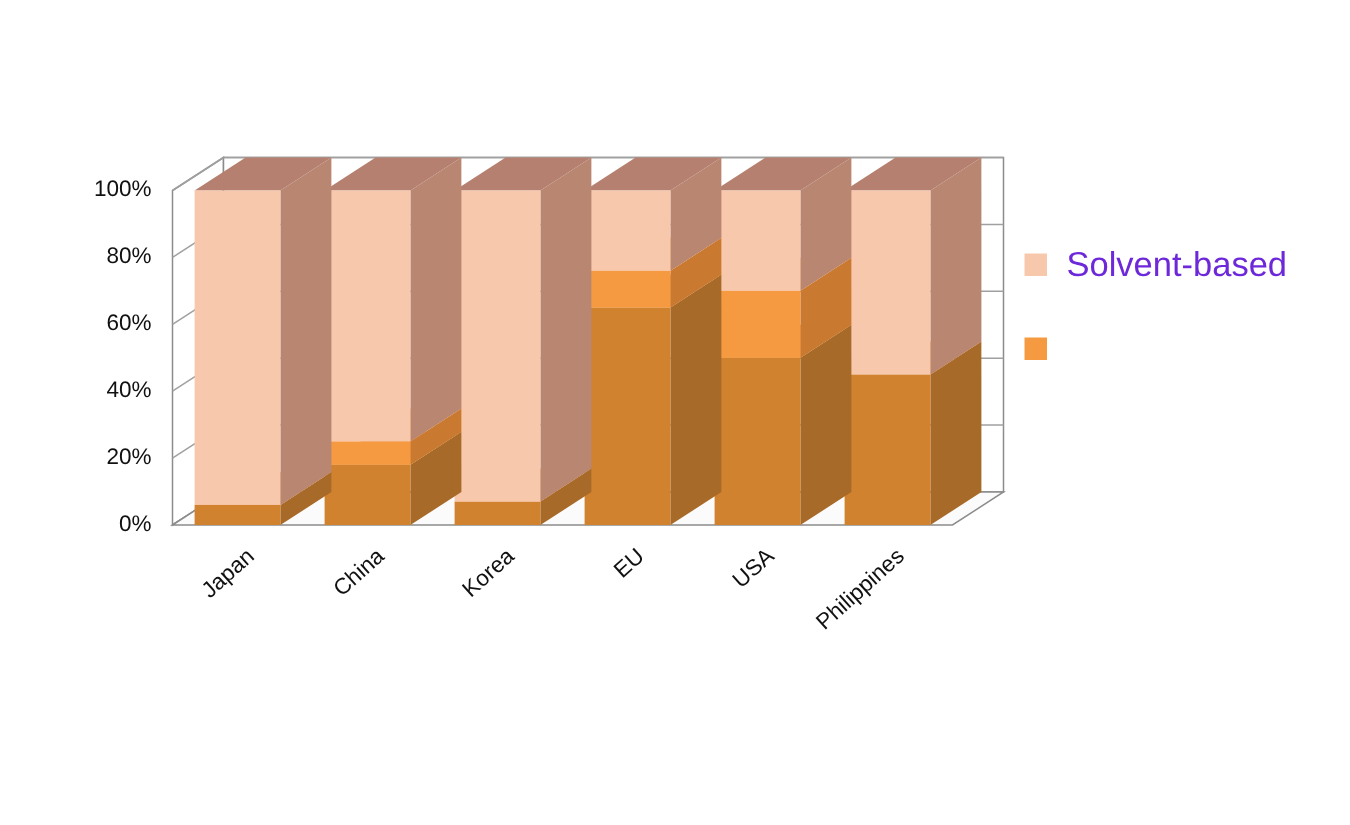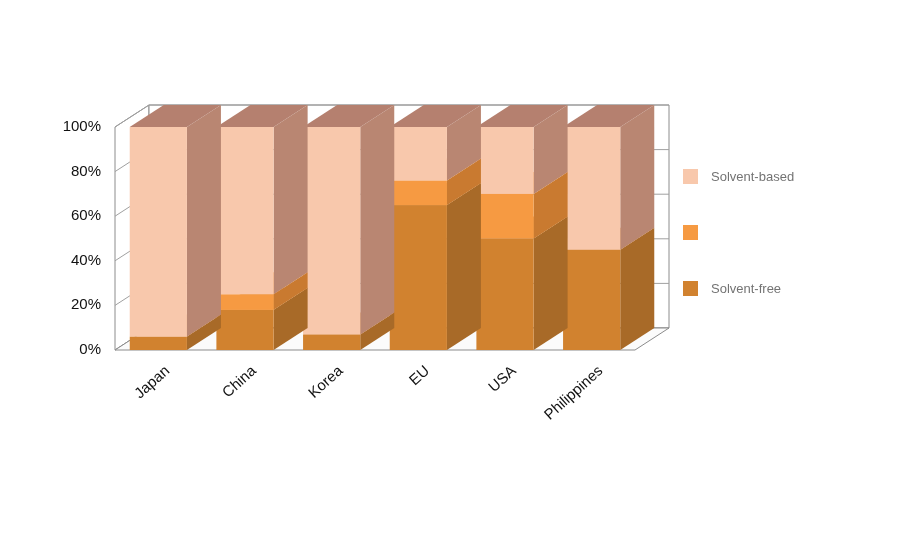--- a/index.html
+++ b/index.html
@@ -71,22 +71,22 @@
     align-items: center;
     height: 56px;
   }
   .legend-swatch {
     width: 15px;
     height: 15px;
     flex: 0 0 15px;
     margin-right: 13px;
   }
   .legend-label {
-    font-size: 13px;
-    color: #737373;
+    font-size: 23px;
+    color: #6d28d9;
     white-space: nowrap;
     text-align: center;
   }
 </style>
 </head>
 <body>
 
 <div id="chart-root">
 
   <div class="chart-title"></div>
@@ -179,19 +179,15 @@
     </svg>
 
   <div id="legend">
       <div class="legend-item">
         <span class="legend-swatch" style="background: rgb(248, 200, 172);"></span>
         <span class="legend-label">Solvent-based</span>
       </div>
       <div class="legend-item">
         <span class="legend-swatch" style="background: rgb(246, 154, 66);"></span>
       </div>
-      <div class="legend-item">
-        <span class="legend-swatch" style="background: rgb(209, 130, 47);"></span>
-        <span class="legend-label">Solvent-free</span>
-      </div>
     </div>
 
 </div>
 
 </body></html>

